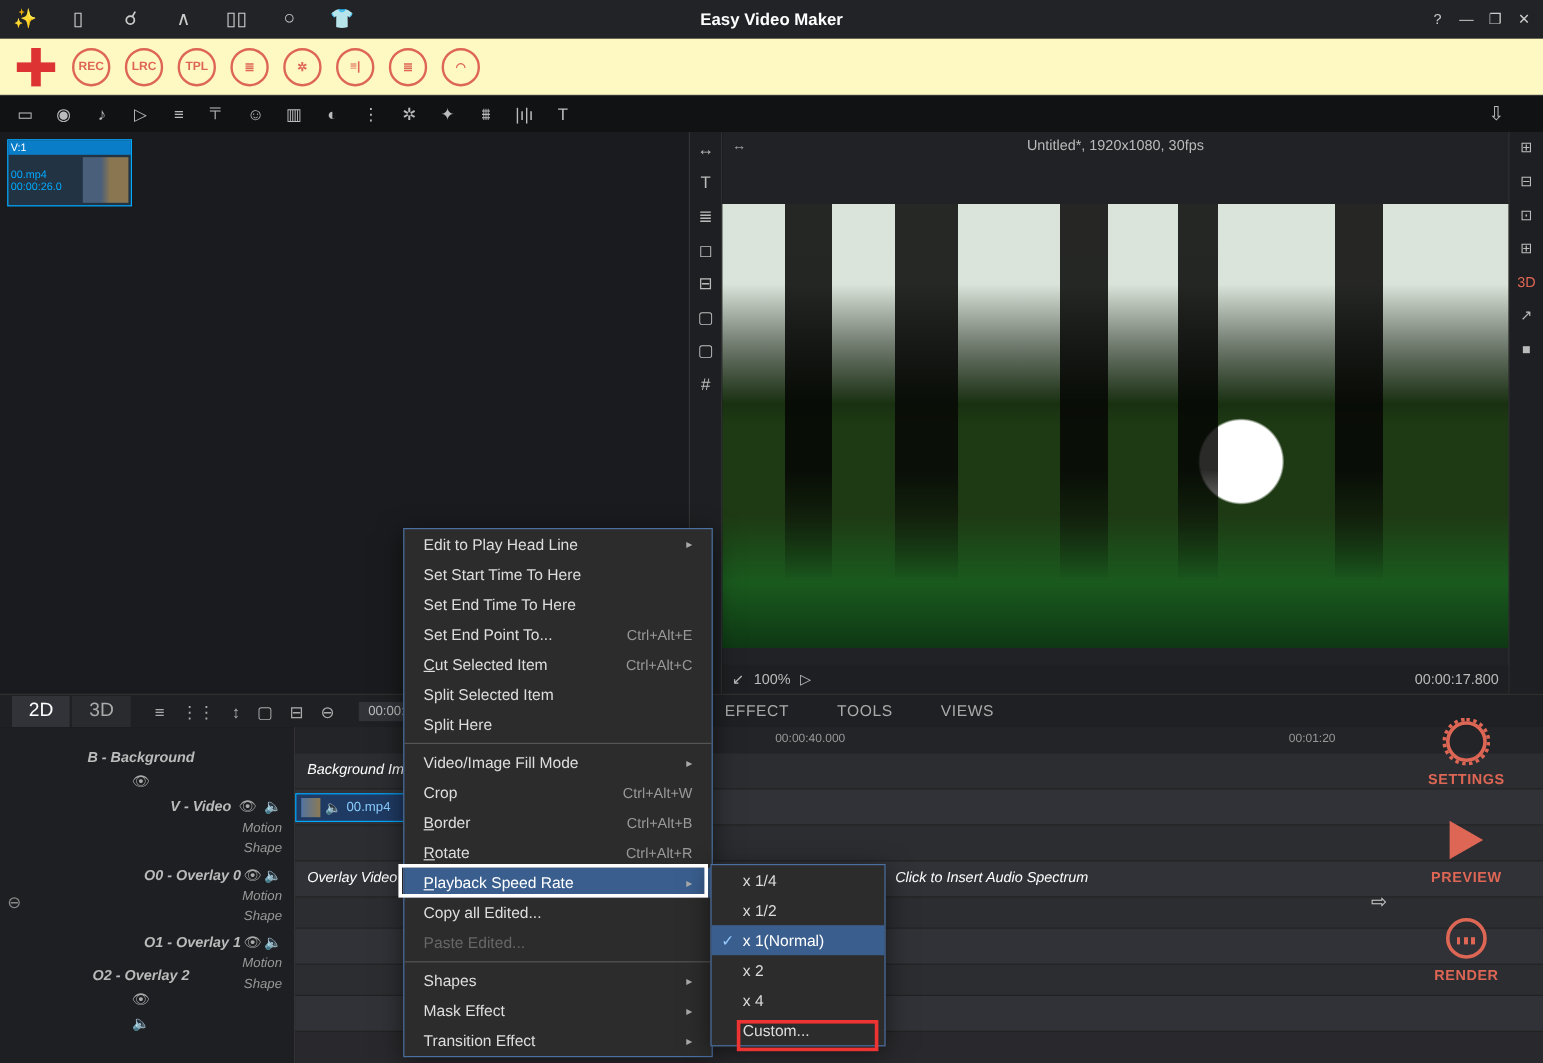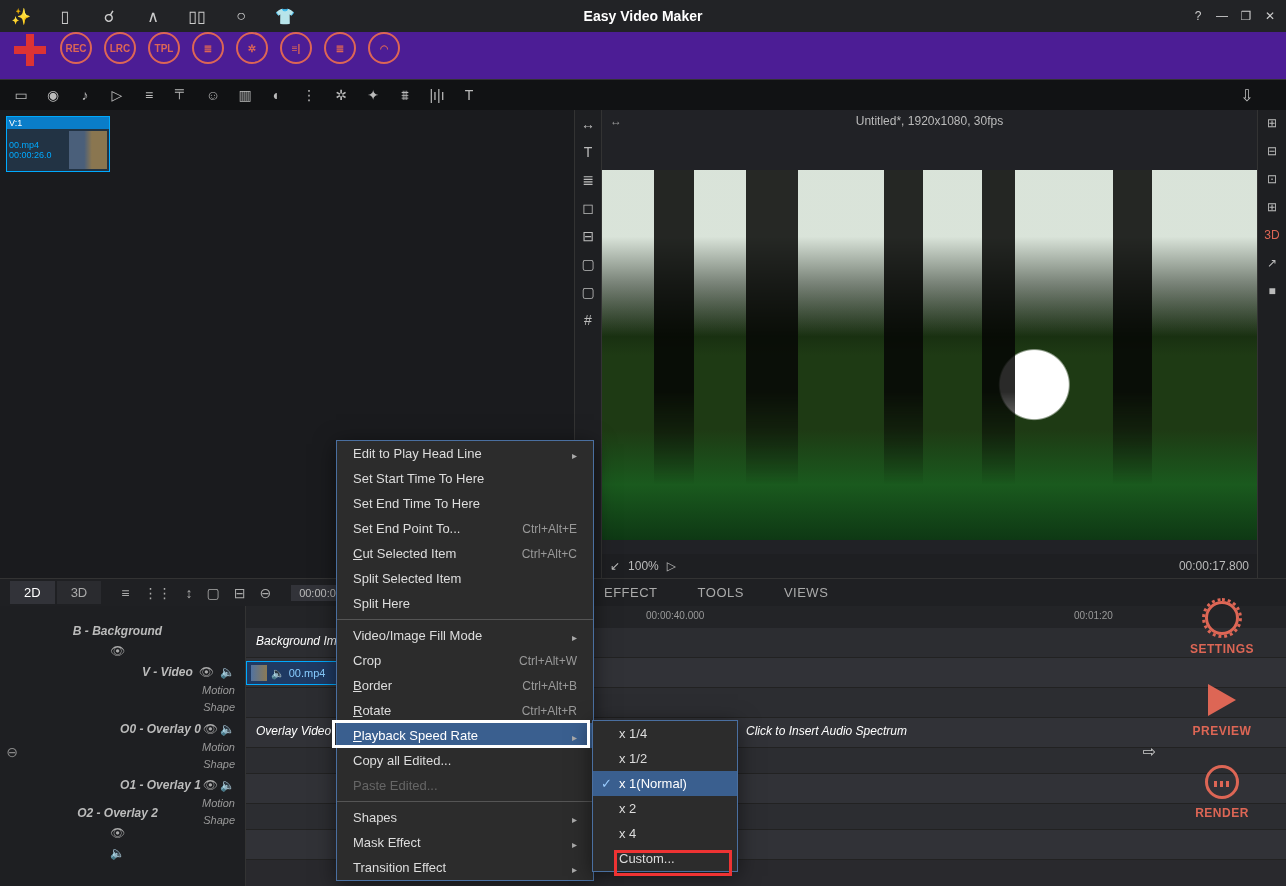--- a/index.html
+++ b/index.html
@@ -3,21 +3,21 @@
 <meta charset="utf-8">
 <style>
 * { margin:0; padding:0; box-sizing:border-box; font-family:Arial,sans-serif; -webkit-user-select:none; user-select:none; }
 body { background:#000; width:1286px; height:886px; overflow:hidden; position:relative; color:#ccc; font-size:12px; }
 .title-bar { height:32px; background:#222326; display:flex; align-items:center; position:relative; }
 .title-icons { display:flex; gap:22px; padding-left:10px; align-items:center; }
 .title-icons .tic { width:22px; height:22px; display:flex; align-items:center; justify-content:center; color:#ccc; font-size:16px; }
 .app-title { position:absolute; left:50%; transform:translateX(-50%); color:#fff; font-weight:bold; font-size:14px; }
 .win-ctrls { position:absolute; right:8px; display:flex; gap:8px; color:#ccc; }
 .win-ctrls span { width:16px; text-align:center; cursor:default; }
-.main-toolbar { height:48px; background:#4c1d95; display:flex; padding-left:12px; gap:12px; border-bottom:1px solid #333; }
+.main-toolbar { height:48px; background:#fef9c3; display:flex; align-items:center; padding-left:12px; gap:12px; border-bottom:1px solid #333; }
 .plus-btn { width:36px; height:36px; position:relative; }
 .plus-btn::before,.plus-btn::after { content:""; position:absolute; background:#d33; }
 .plus-btn::before { left:14px; top:2px; width:8px; height:32px; }
 .plus-btn::after { top:14px; left:2px; width:32px; height:8px; }
 .circ-btn { width:32px; height:32px; border:2px solid #d65; border-radius:50%; display:flex; align-items:center; justify-content:center; color:#d65; font-size:10px; font-weight:bold; }
 .sub-toolbar { height:30px; background:#111214; display:flex; align-items:center; padding-left:12px; gap:14px; color:#bbb; font-size:14px; position:relative; }
 .sub-toolbar .sti { width:18px; height:18px; display:flex; align-items:center; justify-content:center; }
 .sub-toolbar .dl { position:absolute; right:30px; font-size:16px; }
 
 .workspace { display:flex; height:468px; }
@@ -46,21 +46,21 @@
   -webkit-mask:linear-gradient(180deg, #000 0 60%, transparent 85%);
   opacity:0.85; }
 .prev-bar { position:absolute; bottom:0; left:0; right:0; height:24px; background:#1e1f22; display:flex; align-items:center; padding:0 8px; justify-content:space-between; color:#bbb; font-size:12px; }
 .prev-bar .l { display:flex; align-items:center; gap:8px; }
 
 .right-col { width:28px; background:#1e1f22; display:flex; flex-direction:column; align-items:center; padding-top:6px; gap:10px; }
 .right-col .ri { width:18px; height:18px; color:#bbb; font-size:12px; text-align:center; }
 
 .timeline-head { height:28px; background:#1f2023; display:flex; align-items:center; position:relative; border-top:1px solid #333; }
 .tl-tabs { display:flex; gap:2px; padding-left:10px; }
-.tl-tab { padding:4px 14px; background:#2a2b2f; color:#aaa; font-size:13px; }
+.tl-tab { padding:4px 14px; background:#2a2b2f; color:#aaa; font-size:16px; }
 .tl-tab.active { background:#323339; color:#fff; }
 .tl-tools { display:flex; gap:14px; margin-left:20px; color:#aaa; font-size:14px; }
 .time0 { margin-left:20px; color:#bbb; background:#323339; padding:2px 8px; font-size:11px; }
 .tl-right-tabs { position:absolute; left:604px; display:flex; gap:40px; color:#aaa; font-size:13px; }
 .tl-right-tabs span { letter-spacing:0.5px; }
 
 .timeline-body { height:280px; background:#1f2023; position:relative; display:flex; }
 .track-labels { width:246px; background:#1e1f22; border-right:1px solid #333; }
 .track { height:32px; display:flex; align-items:center; justify-content:flex-end; padding-right:10px; gap:6px; color:#bbb; font-style:italic; position:relative; }
 .track .tn { font-weight:bold; font-style:italic; }
@@ -88,21 +88,21 @@
 .ract .ic { width:40px; height:40px; display:flex; align-items:center; justify-content:center; margin-bottom:4px; }
 .gear { width:34px; height:34px; border:3px solid #d65; border-radius:50%; position:relative; }
 .gear::before { content:""; position:absolute; inset:-6px; border:3px dotted #d65; border-radius:50%; }
 .play-tri { width:0; height:0; border-left:28px solid #d65; border-top:16px solid transparent; border-bottom:16px solid transparent; }
 .render-ic { width:34px; height:34px; border:3px solid #d65; border-radius:50%; position:relative; }
 .render-ic::after { content:""; position:absolute; left:6px; right:6px; top:13px; height:6px; background:repeating-linear-gradient(90deg,#d65 0 3px, transparent 3px 6px); }
 .arrow-r { position:absolute; right:130px; top:742px; color:#ccc; font-size:16px; }
 
 
 .ctx { position:absolute; background:#2c2c2c; border:1px solid #4a6fa0; color:#ddd; font-size:13px; box-shadow:0 4px 20px rgba(0,0,0,0.5); z-index:100; }
-.ctx .it { padding:5px 16px 5px 16px; display:flex; justify-content:space-between; align-items:flex-end; position:relative; white-space:nowrap; }
+.ctx .it { padding:5px 16px 5px 16px; display:flex; justify-content:space-between; align-items:center; position:relative; white-space:nowrap; }
 .ctx .it.sub::after { content:"▸"; font-size:10px; color:#aaa; margin-left:24px; }
 .ctx .it .sc { color:#999; font-size:12px; margin-left:24px; }
 .ctx .it.disabled { color:#666; }
 .ctx .sep { height:1px; background:#555; margin:3px 0; }
 .ctx .it.hilite { background:#3a5f8f; color:#fff; }
 .ctx1 { left:336px; top:440px; width:258px; }
 .hot { position:absolute; border:3px solid #fff; pointer-events:none; }
 .hot1 { left:332px; top:720px; width:258px; height:28px; z-index:200; }
 .ctx2 { left:592px; top:720px; width:146px; }
 .ctx2 .it { padding:5px 16px 5px 26px; }

